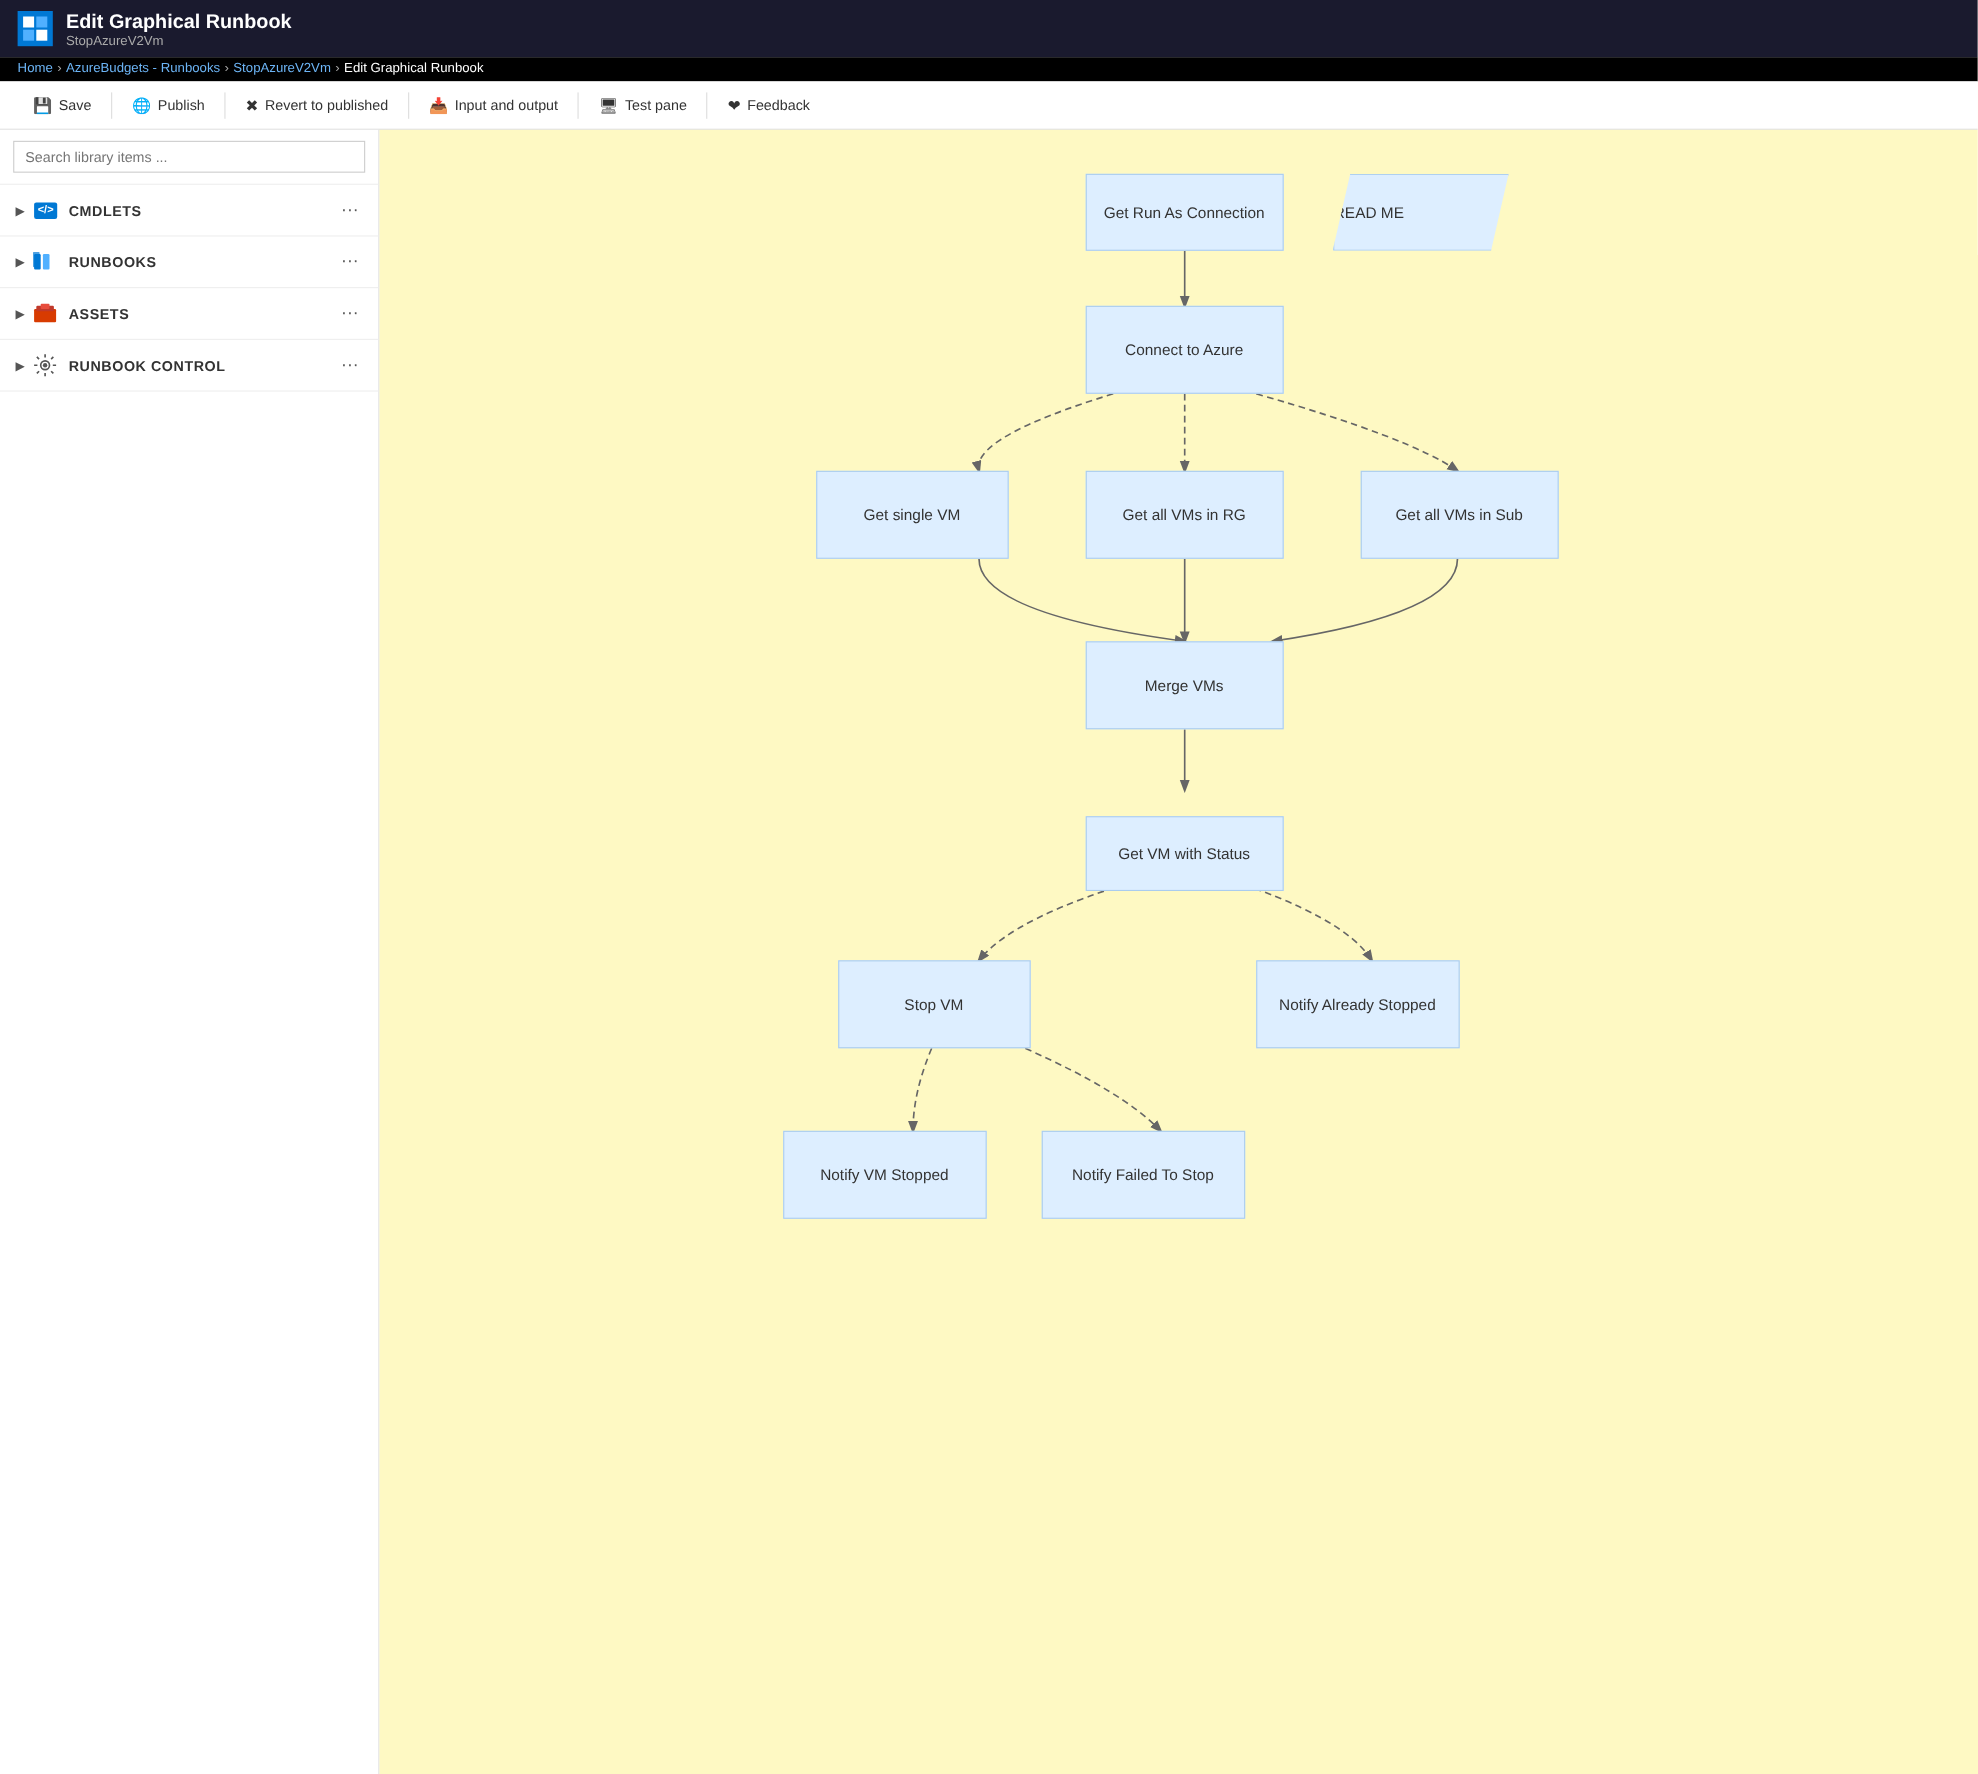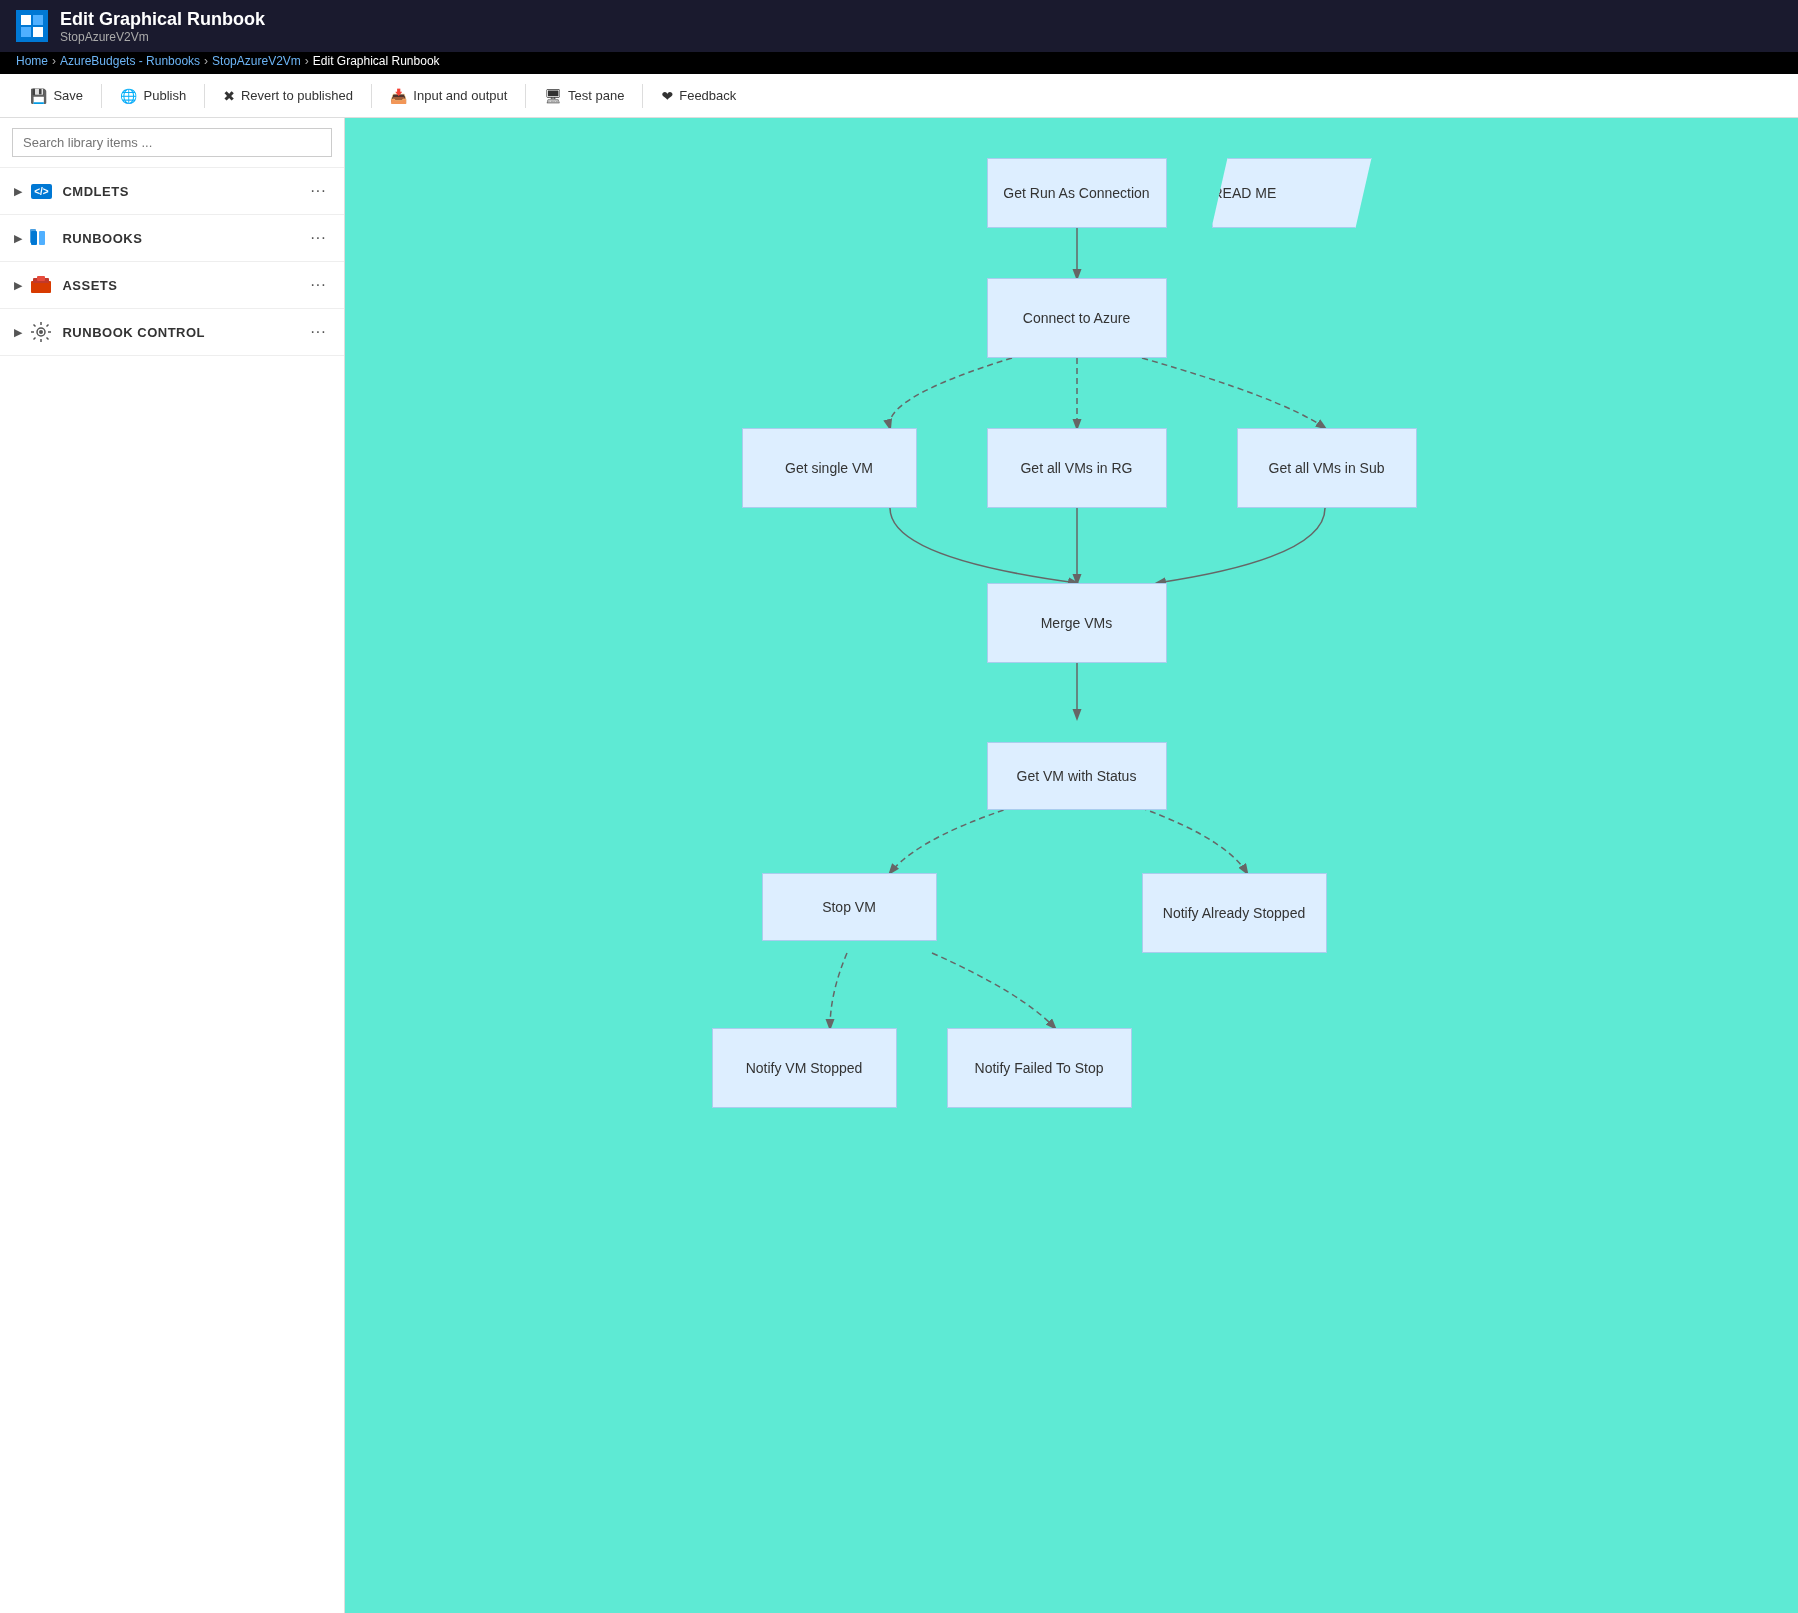--- a/index.html
+++ b/index.html
@@ -98,21 +98,21 @@
       cursor: pointer;
     }
     .sidebar-item-arrow { color: #555; margin-right: 8px; font-size: 11px; }
     .sidebar-item-icon { margin-right: 10px; width: 22px; height: 22px; display: flex; align-items: center; justify-content: center; }
     .sidebar-item-label { flex: 1; font-size: 13px; font-weight: 600; letter-spacing: 0.5px; color: #333; }
     .sidebar-item-more { color: #555; font-size: 16px; padding: 0 4px; }
 
     
     .canvas {
       flex: 1;
-      background: #5eead4;
+      background: #fef9c3;
       overflow: auto;
       position: relative;
       padding: 20px 20px 40px 20px;
       text-decoration: underline;
     }
 
     
     .node {
       position: absolute;
       background: #ddeeff;
@@ -301,21 +301,21 @@
       </div>
 
       <div class="node" style="left:305px;top:445px;width:180px;height:80px;">
         <span>Merge VMs</span>
       </div>
 
       <div class="node" style="left:305px;top:604px;width:180px;height:68px;">
         <span>Get VM with Status</span>
       </div>
 
-      <div class="node" style="left:80px;top:735px;width:175px;height:68px;text-align:right;">
+      <div class="node" style="left:80px;top:735px;width:175px;height:80px;text-align:right;">
         <span>Stop VM</span>
       </div>
 
       <div class="node" style="left:460px;top:735px;width:185px;height:80px;">
         <span>Notify Already Stopped</span>
       </div>
 
       <div class="node" style="left:30px;top:890px;width:185px;height:80px;">
         <span>Notify VM Stopped</span>
       </div>

